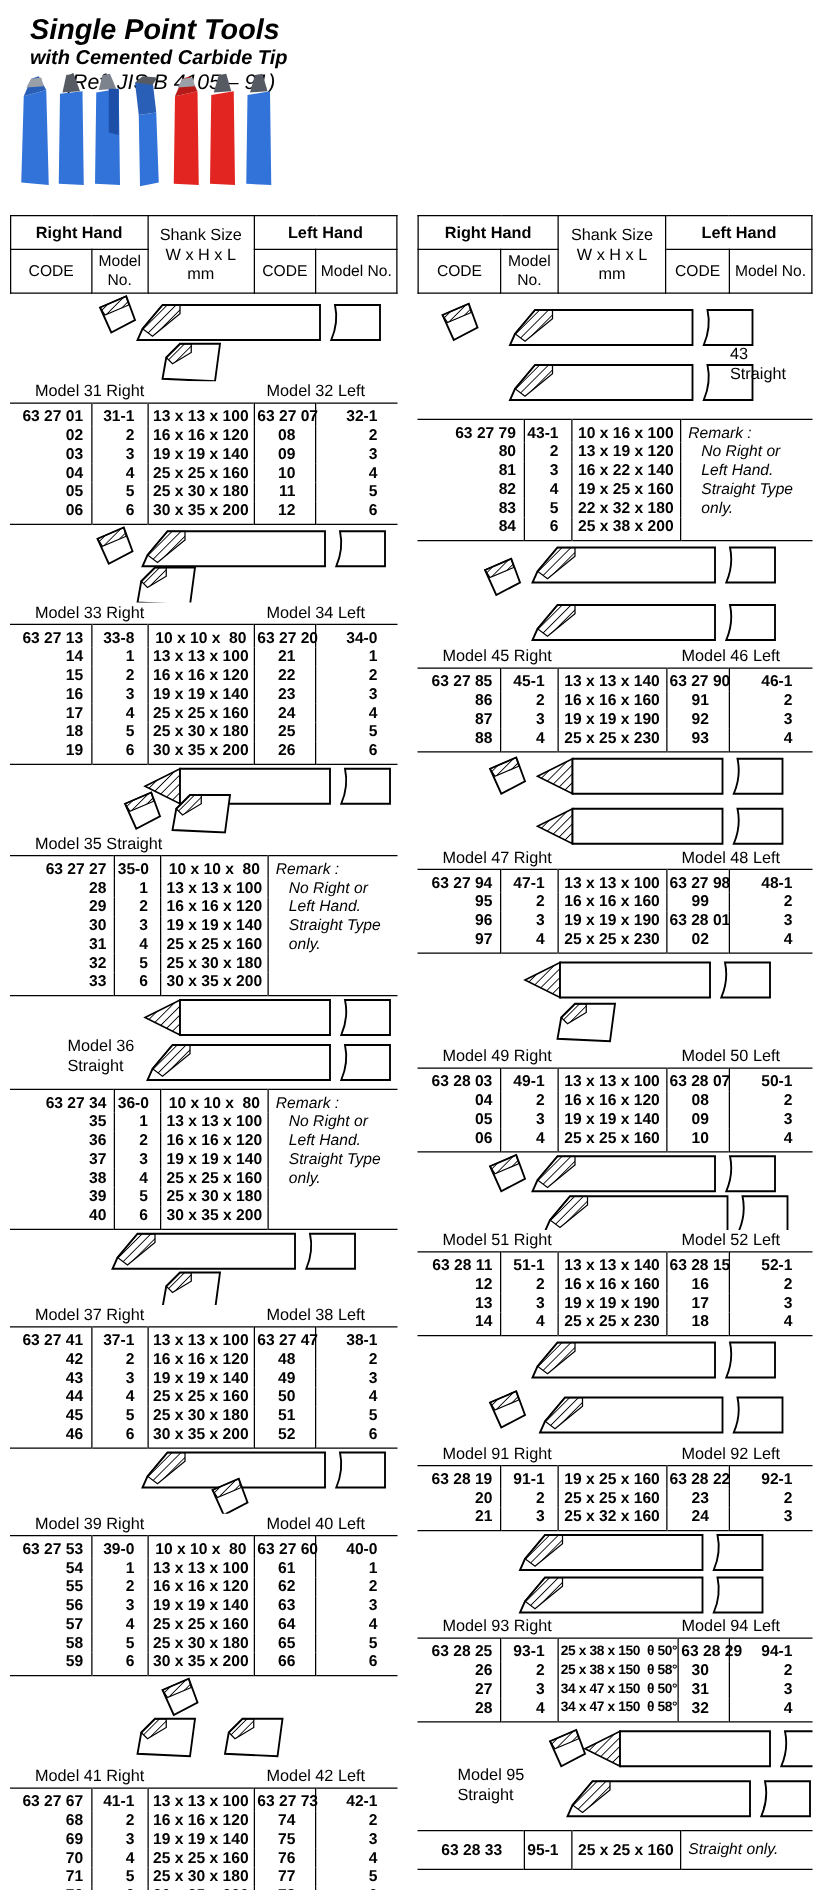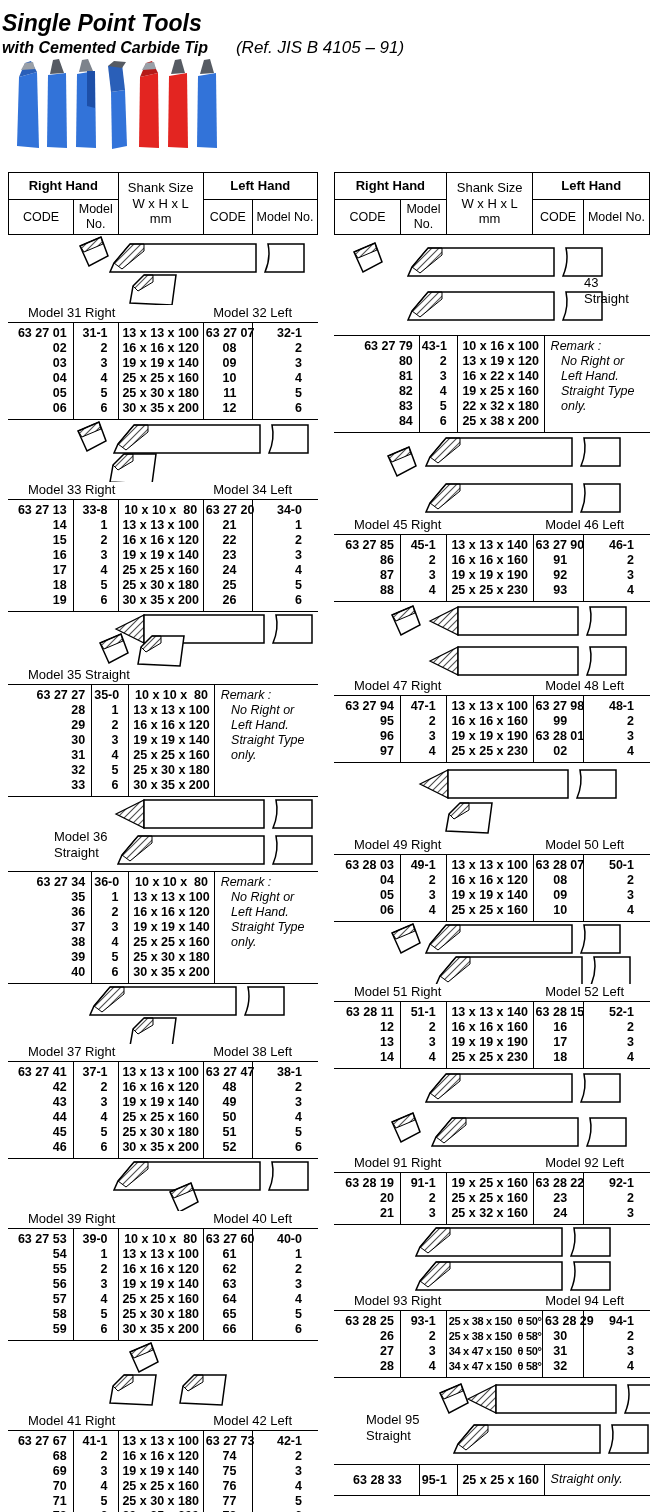--- a/index.html
+++ b/index.html
@@ -1,22 +1,22 @@
 <!DOCTYPE html>
 <html><head>
 <meta charset="utf-8">
 <style>
   html,body{margin:0;padding:0;}
   body{width:656px;height:1512px;background:#ffffff;position:relative;
        font-family:"Liberation Sans", sans-serif;color:#000;overflow:hidden;}
 
   
-  .page-head{position:absolute;left:2px;top:10px;width:620px;}
+  .page-head{position:absolute;left:24px;top:10px;width:620px;}
   .title{font-size:23px;font-weight:700;font-style:italic;letter-spacing:0;}
-  .sub-row{display:flex;align-items:center;margin-top:1px;}
+  .sub-row{display:flex;align-items:flex-start;margin-top:1px;flex-direction:column;}
   .subtitle{font-size:16px;font-weight:700;font-style:italic;}
   .ref{font-size:17px;font-weight:400;font-style:italic;margin-left:28px;}
   .photo{position:absolute;left:14px;top:56px;}
 
   
   .col{position:absolute;top:172px;}
   .col-left{left:8px;width:310px;}
   .col-right{left:334px;width:316px;}
 
   

